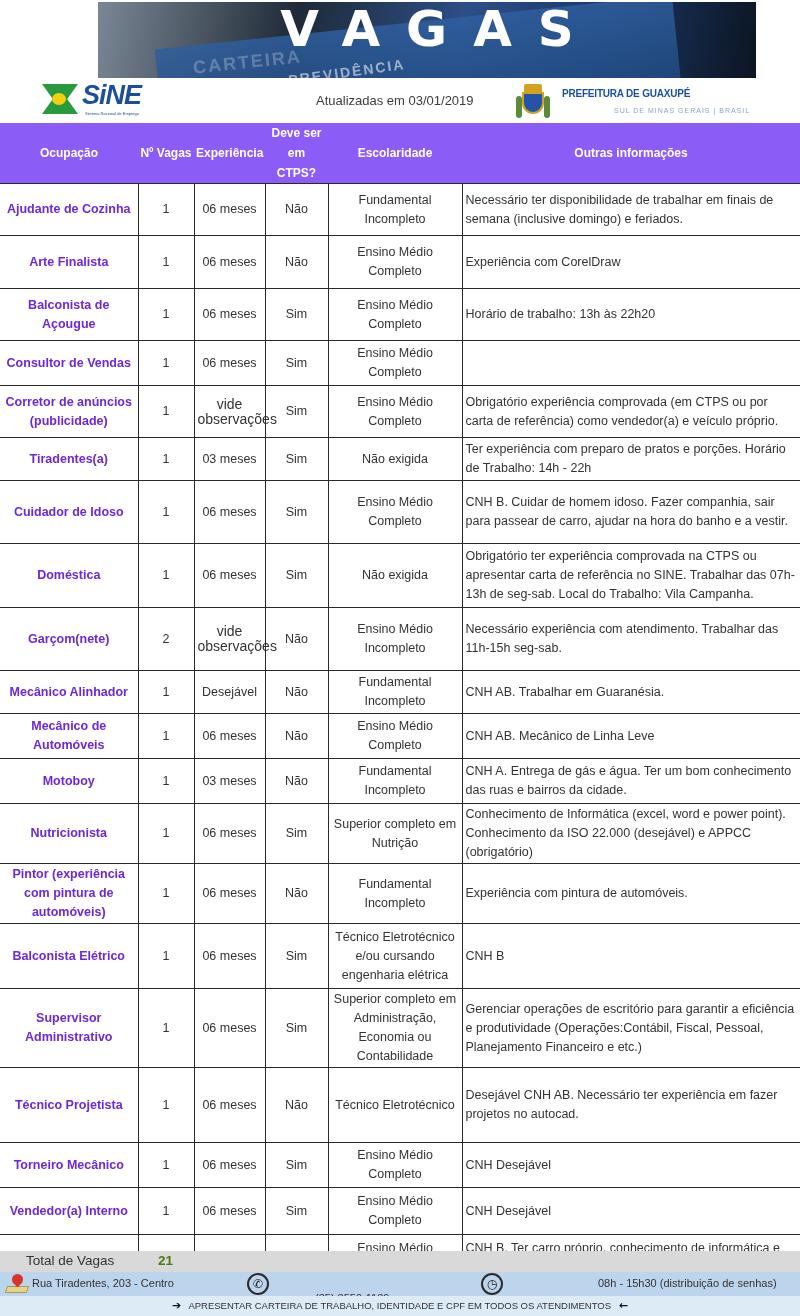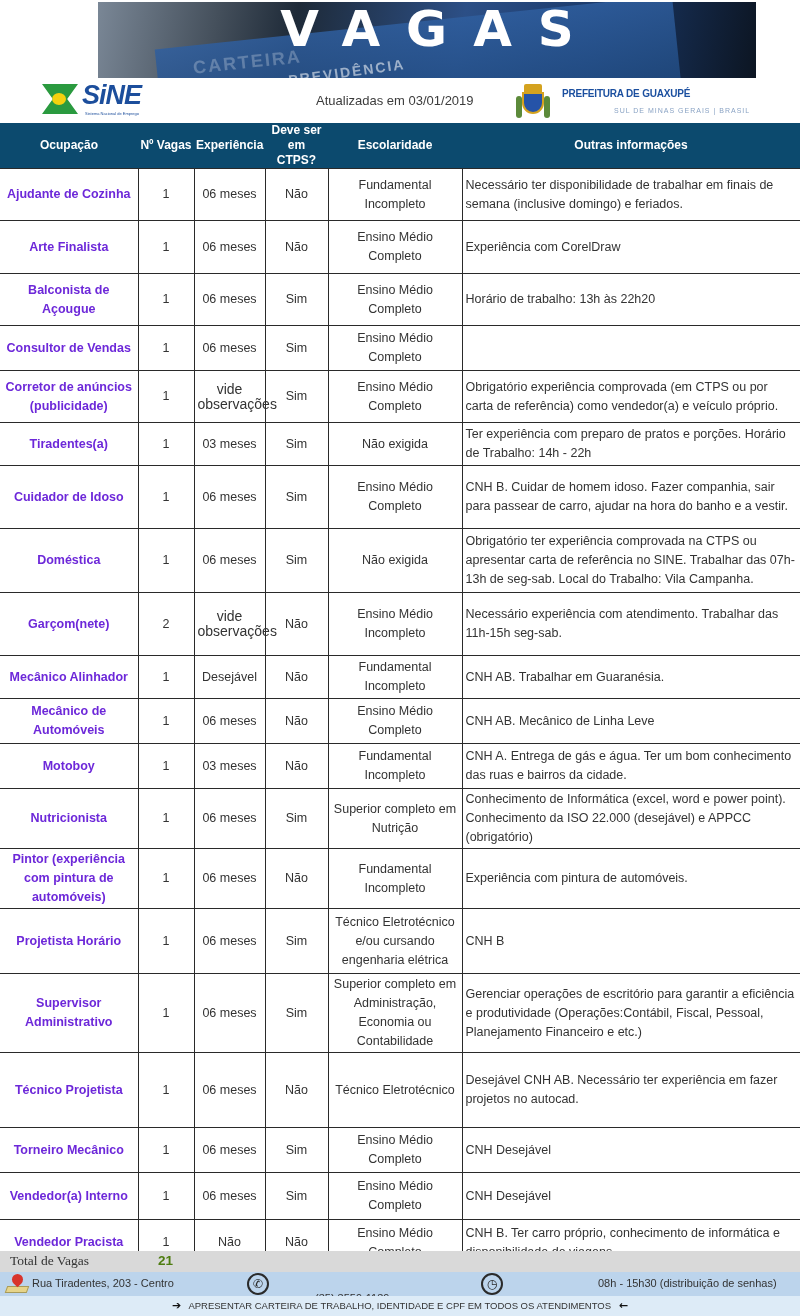--- a/index.html
+++ b/index.html
@@ -19,29 +19,29 @@
   .sine .tag { position: absolute; left: 43px; top: 27px; font-size: 4px; color: #1c4e9c; }
   .updated { position: absolute; left: 316px; top: 13px; font-size: 13px; color: #3c3c3c; }
   .pref { position: absolute; left: 516px; top: 2px; width: 250px; height: 40px; }
   .pref .crest { position: absolute; left: 0; top: 2px; width: 34px; height: 36px; }
   .pref .crest .tower { position: absolute; left: 8px; top: 0; width: 18px; height: 8px; background: #d4a21f; border-radius: 2px 2px 0 0; }
   .pref .crest .shield { position: absolute; left: 6px; top: 8px; width: 22px; height: 22px; background: #2553a8; border: 2px solid #d4a21f; border-radius: 0 0 11px 11px; }
   .pref .crest .leaf { position: absolute; top: 12px; width: 6px; height: 22px; background: #5c8a3a; border-radius: 4px; }
   .pref .name { position: absolute; left: 46px; top: 6px; font-size: 10px; font-weight: bold; color: #1b4f9f; letter-spacing: -0.2px; white-space: nowrap; }
   .pref .sub { position: absolute; left: 98px; top: 25px; font-size: 7px; color: #8aa3c4; letter-spacing: 1px; white-space: nowrap; }
   table.jobs { position: absolute; left: 0; top: 123px; width: 800px; border-collapse: collapse; table-layout: fixed; }
-  table.jobs th { background: #0c4a6e; color: #ffffff; font-size: 12px; font-weight: bold; height: 35px; line-height: 15px; text-align: center; border: none; padding: 0 2px; }
+  table.jobs th { background: #8b5cf6; color: #ffffff; font-size: 12px; font-weight: bold; height: 35px; line-height: 20px; text-align: center; border: none; padding: 0 2px; }
   table.jobs td { border: 1.5px solid #2a2a2a; font-size: 12.5px; text-align: center; vertical-align: middle; padding: 1px 3px; line-height: 19px; color: #333; }
   table.jobs td.occ { font-weight: bold; color: #6d28d9; font-size: 12.5px; line-height: 19px; }
   table.jobs td.small { font-size: 14px; line-height: 15px; }
   table.jobs td.info { text-align: left; padding-left: 3px; padding-right: 2px; }
   table.jobs tr td:first-child { border-left: none; }
   table.jobs tr td:last-child { border-right: 1.5px solid #2a2a2a; }
   .total { position: absolute; left: 0; top: 1251px; width: 800px; height: 21px; background: #d9d9d9; font-size: 13.5px; color: #333; }
-  .total .lbl { position: absolute; left: 10px; top: 2px; font-family: Liberation Serif, serif; }
+  .total .lbl { position: absolute; left: 26px; top: 2px; }
   .total .val { position: absolute; left: 158px; top: 2px; font-weight: bold; color: #4d7c0f; }
   .contact { position: absolute; left: 0; top: 1272px; width: 800px; height: 24px; background: #bcd4ec; font-size: 11px; color: #333; }
   .contact .pin { position: absolute; left: 6px; top: 2px; width: 22px; height: 20px; }
   .contact .pin .map { position: absolute; left: 0; top: 12px; width: 22px; height: 7px; background: #e6d48a; border: 1px solid #a89b5a; transform: skewX(-20deg); }
   .contact .pin .drop { position: absolute; left: 6px; top: 0; width: 11px; height: 11px; background: #d8342c; border-radius: 50% 50% 50% 0; transform: rotate(-45deg); }
   .contact .addr { position: absolute; left: 32px; top: 5px; }
   .contact .ic { position: absolute; top: 1px; width: 22px; height: 22px; border: 2px solid #2a2a2a; border-radius: 50%; text-align: center; font-size: 12px; line-height: 18px; color: #2a2a2a; font-family: "DejaVu Sans", sans-serif; }
   .contact .phone-ic { left: 247px; }
   .contact .clock-ic { left: 481px; }
   .contact .phone { position: absolute; left: 315px; top: 20px; }
@@ -204,21 +204,21 @@
       </tr>
       <tr style="height: 55px;">
         <td class="occ">Pintor (experiência com pintura de automóveis)</td>
         <td>1</td>
         <td>06 meses</td>
         <td>Não</td>
         <td>Fundamental Incompleto</td>
         <td class="info">Experiência com pintura de automóveis.</td>
       </tr>
       <tr style="height: 65px;">
-        <td class="occ">Projetista Horário</td>
+        <td class="occ">Balconista Elétrico</td>
         <td>1</td>
         <td>06 meses</td>
         <td>Sim</td>
         <td>Técnico Eletrotécnico e/ou cursando engenharia elétrica</td>
         <td class="info">CNH B</td>
       </tr>
       <tr style="height: 79px;">
         <td class="occ">Supervisor Administrativo</td>
         <td>1</td>
         <td>06 meses</td>

